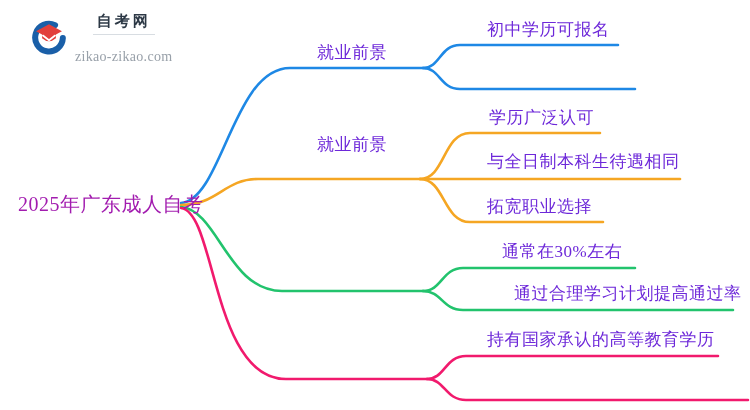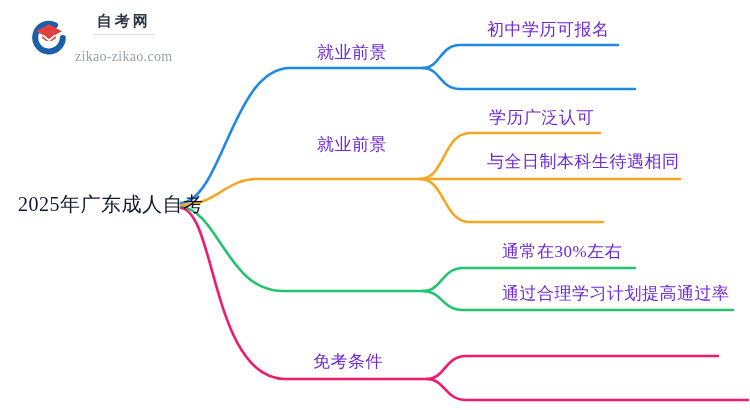--- a/index.html
+++ b/index.html
@@ -5,21 +5,21 @@
   html,body{margin:0;padding:0;background:#ffffff;}
   .stage{
     position:relative;width:750px;height:410px;background:#ffffff;overflow:hidden;
     font-family:Liberation Serif, serif;
   }
   .links{position:absolute;left:0;top:0;}
   .node{
     position:absolute;white-space:nowrap;color:#6d28d9;
     font-size:17px;line-height:22px;letter-spacing:.5px;
   }
-  .root-label{font-size:20px;line-height:26px;color:#0f172a;letter-spacing:.5px;}
+  .root-label{font-size:20px;line-height:26px;color:#a21caf;letter-spacing:.5px;}
   
   .logo{position:absolute;left:30px;top:12px;display:flex;align-items:center;gap:7px;}
   .logo-text{display:flex;flex-direction:column;align-items:center;}
   .logo-title{
     font-size:15px;font-weight:bold;color:#2c3845;letter-spacing:3px;
     padding:0 4px 3px 4px;border-bottom:1px solid #d8dde2;
   }
   .logo-url{font-size:14px;color:#98a0a9;letter-spacing:.3px;padding-top:2px;margin-top:12px;}
 </style>
 </head>
@@ -57,24 +57,25 @@
     <div class="logo-text">
       <div class="logo-title">自考网</div>
       <div class="logo-url">zikao-zikao.com</div>
     </div>
   </div>
 
   <div class="node root-label" style="left:18px;top:191px;">2025年广东成人自考</div>
 
   <div class="node" style="left:317px;top:42px;">就业前景</div>
   <div class="node" style="left:317px;top:134px;">就业前景</div>
-  <div class="node" style="left:313px;top:351px;">免考条件</div>
 
   <div class="node" style="left:487px;top:19px;">初中学历可报名</div>
 
   <div class="node" style="left:489px;top:107px;">学历广泛认可</div>
   <div class="node" style="left:487px;top:151px;">与全日制本科生待遇相同</div>
+  <div class="node" style="left:487px;top:196px;">拓宽职业选择</div>
 
   <div class="node" style="left:502px;top:241px;">通常在30%左右</div>
-  <div class="node" style="left:502px;top:283px;">通过合理学习计划提高通过率</div>
+  <div class="node" style="left:514px;top:283px;">通过合理学习计划提高通过率</div>
 
+  <div class="node" style="left:487px;top:329px;">持有国家承认的高等教育学历</div>
 
 </div>
 
 </body></html>

